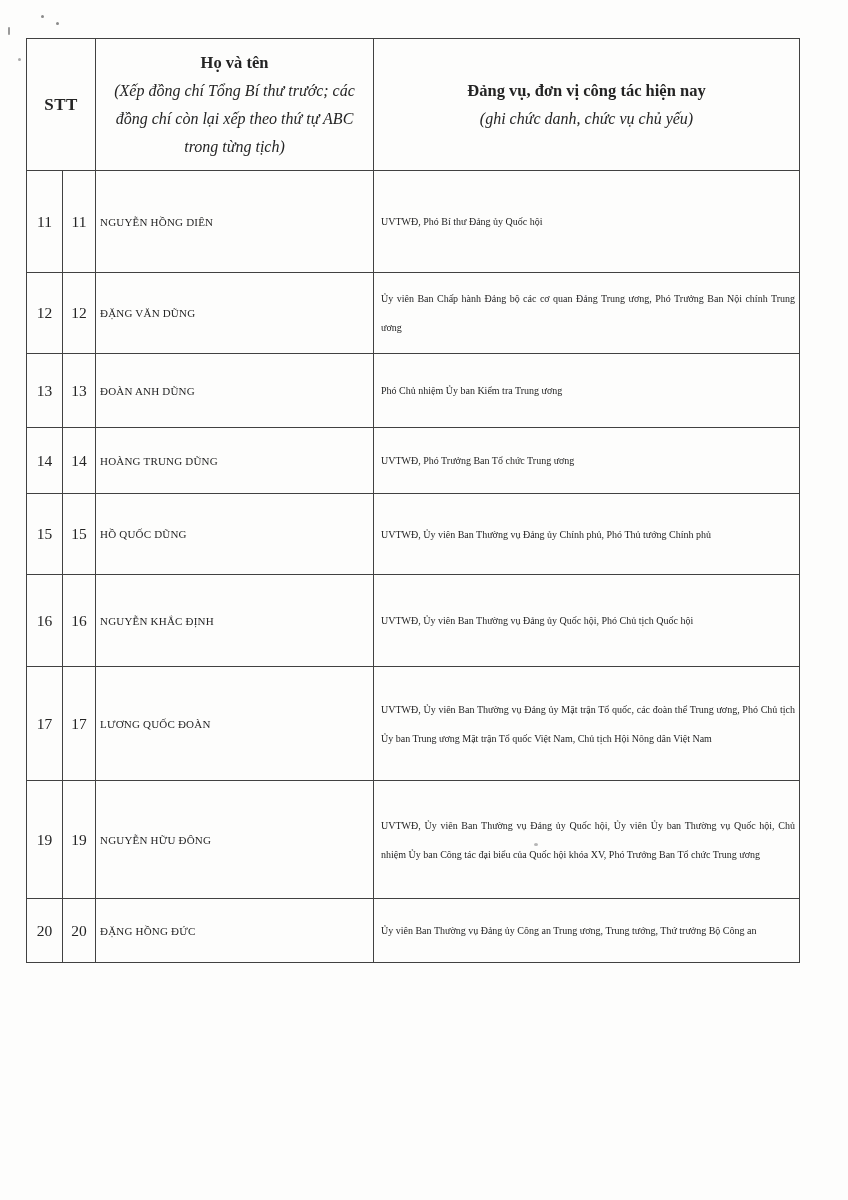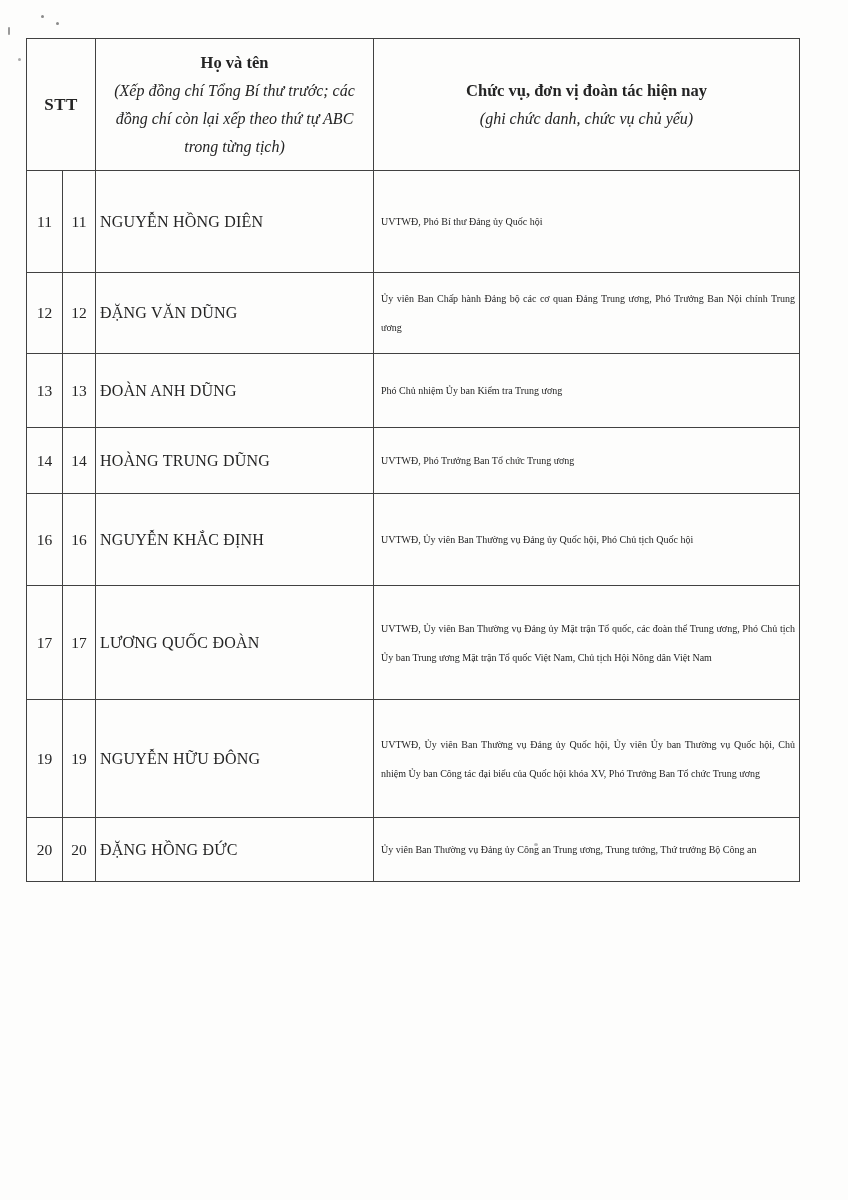--- a/index.html
+++ b/index.html
@@ -44,21 +44,21 @@
     font-size: 16px;
     line-height: 28px;
   }
   td.h-name .col-note { padding: 0 6px; }
   
   td.num {
     text-align: center;
     font-size: 15.5px;
   }
   td.name {
-    font-size: 16px;
+    font-size: 11px;
     padding: 0 2px 0 4px;
     letter-spacing: 0.2px;
     white-space: nowrap;
   }
   td.pos {
     font-size: 10px;
     line-height: 29px;
     text-align: justify;
     padding: 0 4px 0 7px;
   }
@@ -89,21 +89,21 @@
     </colgroup>
 
     <tbody>
         <tr style="height:132px">
       <td colspan="2" class="h-stt">STT</td>
       <td class="h-name">
         <div class="col-title">Họ và tên</div>
         <div class="col-note">(Xếp đồng chí Tổng Bí thư trước; các đồng chí còn lại xếp theo thứ tự ABC trong từng tịch)</div>
       </td>
       <td class="h-pos">
-        <div class="col-title">Chức vụ, đơn vị đoàn tác hiện nay</div>
+        <div class="col-title">Đảng vụ, đơn vị công tác hiện nay</div>
         <div class="col-note">(ghi chức danh, chức vụ chủ yếu)</div>
       </td>
     </tr>
 
     <tr style="height:102px">
       <td class="num">11</td>
       <td class="num">11</td>
       <td class="name">NGUYỄN HỒNG DIÊN</td>
       <td class="pos">UVTWĐ, Phó Bí thư Đảng ủy Quốc hội</td>
     </tr>
@@ -117,20 +117,26 @@
       <td class="num">13</td>
       <td class="num">13</td>
       <td class="name">ĐOÀN ANH DŨNG</td>
       <td class="pos">Phó Chủ nhiệm Ủy ban Kiểm tra Trung ương</td>
     </tr>
     <tr style="height:66px">
       <td class="num">14</td>
       <td class="num">14</td>
       <td class="name">HOÀNG TRUNG DŨNG</td>
       <td class="pos">UVTWĐ, Phó Trưởng Ban Tổ chức Trung ương</td>
+    </tr>
+    <tr style="height:81px">
+      <td class="num">15</td>
+      <td class="num">15</td>
+      <td class="name">HỒ QUỐC DŨNG</td>
+      <td class="pos">UVTWĐ, Ủy viên Ban Thường vụ Đảng ủy Chính phủ, Phó Thủ tướng Chính phủ</td>
     </tr>
     <tr style="height:92px">
       <td class="num">16</td>
       <td class="num">16</td>
       <td class="name">NGUYỄN KHẮC ĐỊNH</td>
       <td class="pos">UVTWĐ, Ủy viên Ban Thường vụ Đảng ủy Quốc hội, Phó Chủ tịch Quốc hội</td>
     </tr>
     <tr style="height:114px">
       <td class="num">17</td>
       <td class="num">17</td>

